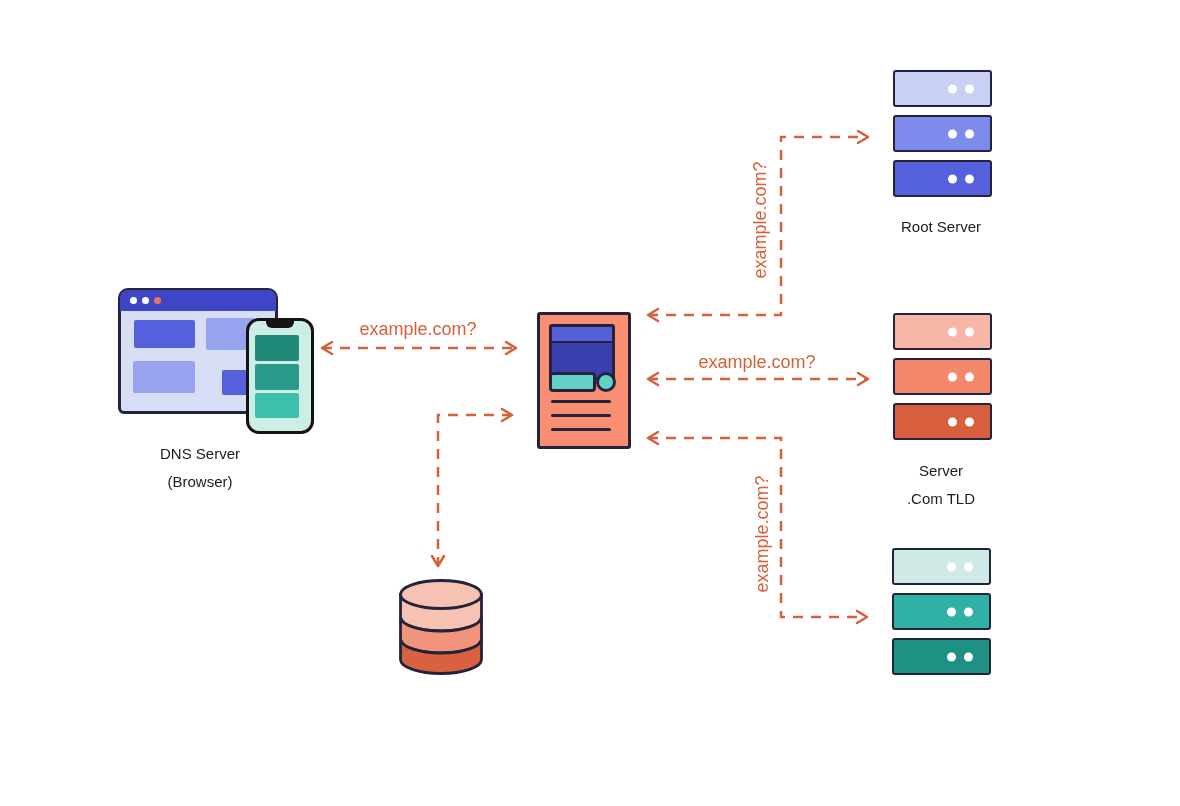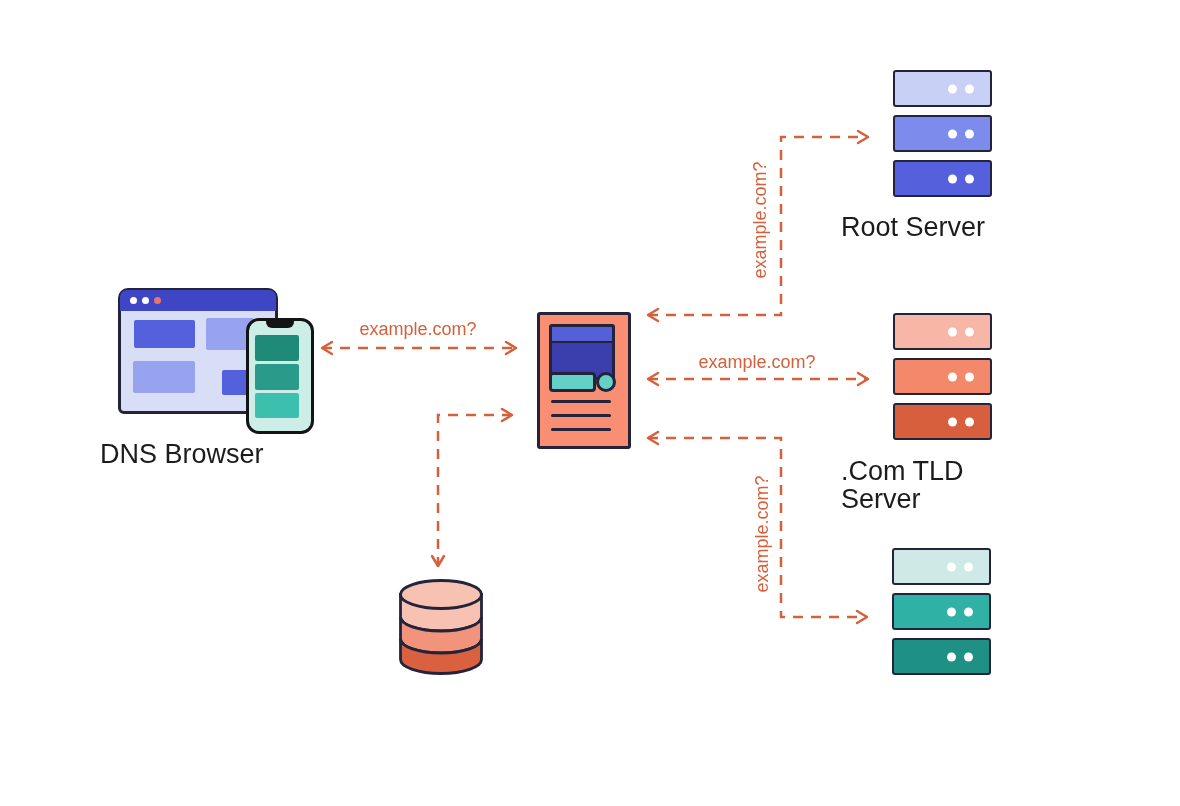--- a/index.html
+++ b/index.html
@@ -11,22 +11,22 @@
     --resolver-body:#f98e73; --screen-top:#5560d8; --screen-bottom:#3b3fae; --teal-accent:#63d1c5;
     --root1:#c9d0f6; --root2:#7d8cec; --root3:#5560dd;
     --tld1:#f8b7a6; --tld2:#f4886b; --tld3:#d85f3d;
     --ns1:#cfe9e7; --ns2:#2fb2a5; --ns3:#1f9184;
     --cache1:#f7c2b2; --cache2:#f2937b; --cache3:#da6140;
   }
   html,body{margin:0;padding:0;background:#fff;}
   body{font-family:"Liberation Sans",sans-serif;}
   .stage{position:relative;width:1180px;height:806px;background:#ffffff;overflow:hidden;}
 
-  .node-label{position:absolute;width:200px;color:var(--text);
-    font-size:27px;line-height:28px;font-weight:500;}
+  .node-label{position:absolute;width:200px;text-align:center;color:var(--text);
+    font-size:15px;line-height:28px;font-weight:500;}
   .query-label{position:absolute;color:var(--arrow);font-size:18px;font-weight:500;
     white-space:nowrap;transform:translate(-50%,-50%);}
   .query-label.vertical{transform:translate(-50%,-50%) rotate(-90deg);}
 
   svg.arrows{position:absolute;left:0;top:0;}
   .arrow-path{stroke:var(--arrow);stroke-width:2.5;fill:none;stroke-dasharray:10 8;}
   marker path{stroke:var(--arrow);fill:none;}
 
   
   .browser{position:absolute;left:118px;top:288px;width:154px;height:120px;
@@ -120,21 +120,22 @@
   </div>
 
   <div class="phone">
     <div class="notch"></div>
     <div class="pblk p1"></div>
     <div class="pblk p2"></div>
     <div class="pblk p3"></div>
   </div>
 
   <div class="node-label" style="left:100px;top:440px;">
-    <div>DNS Browser</div>
+    <div>DNS Server</div>
+    <div>(Browser)</div>
   </div>
 
   <div class="resolver">
     <div class="screen">
       <div class="screen-top"></div>
     </div>
     <div class="teal-bar"></div>
     <div class="teal-circle"></div>
     <div class="rline l1"></div>
     <div class="rline l2"></div>
@@ -165,22 +166,22 @@
     <div class="srow r2">
       <span class="sdot d1"></span>
       <span class="sdot d2"></span>
     </div>
     <div class="srow r3">
       <span class="sdot d1"></span>
       <span class="sdot d2"></span>
     </div>
   </div>
   <div class="node-label" style="left:841px;top:457px;">
+    <div>Server</div>
     <div>.Com TLD</div>
-    <div>Server</div>
   </div>
 
   <div class="stack ns">
     <div class="srow r1">
       <span class="sdot d1"></span>
       <span class="sdot d2"></span>
     </div>
     <div class="srow r2">
       <span class="sdot d1"></span>
       <span class="sdot d2"></span>

